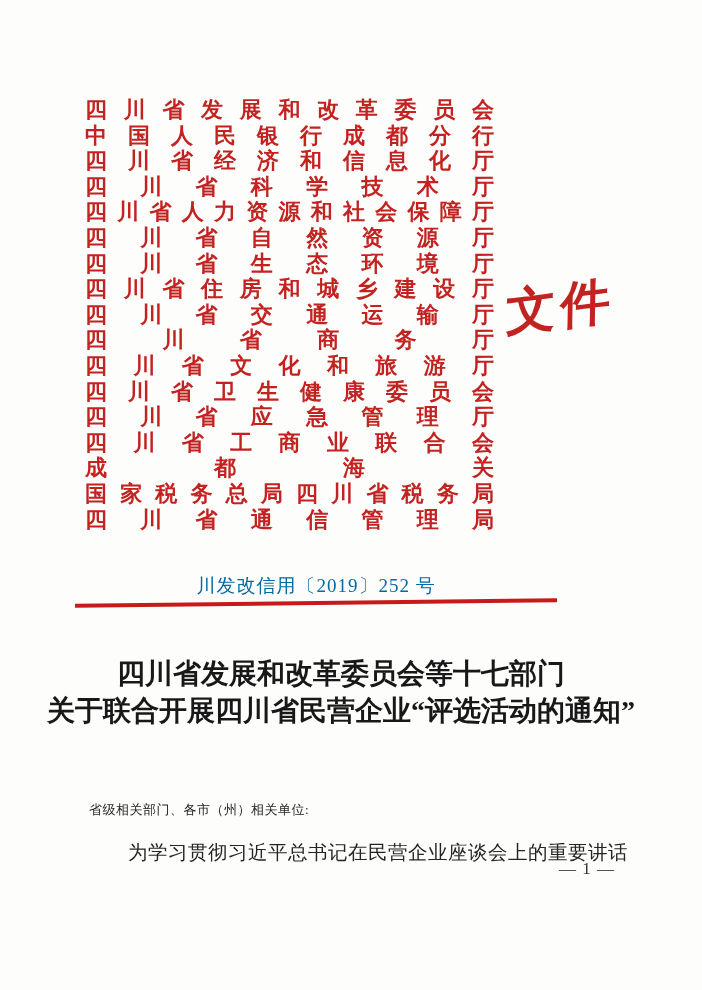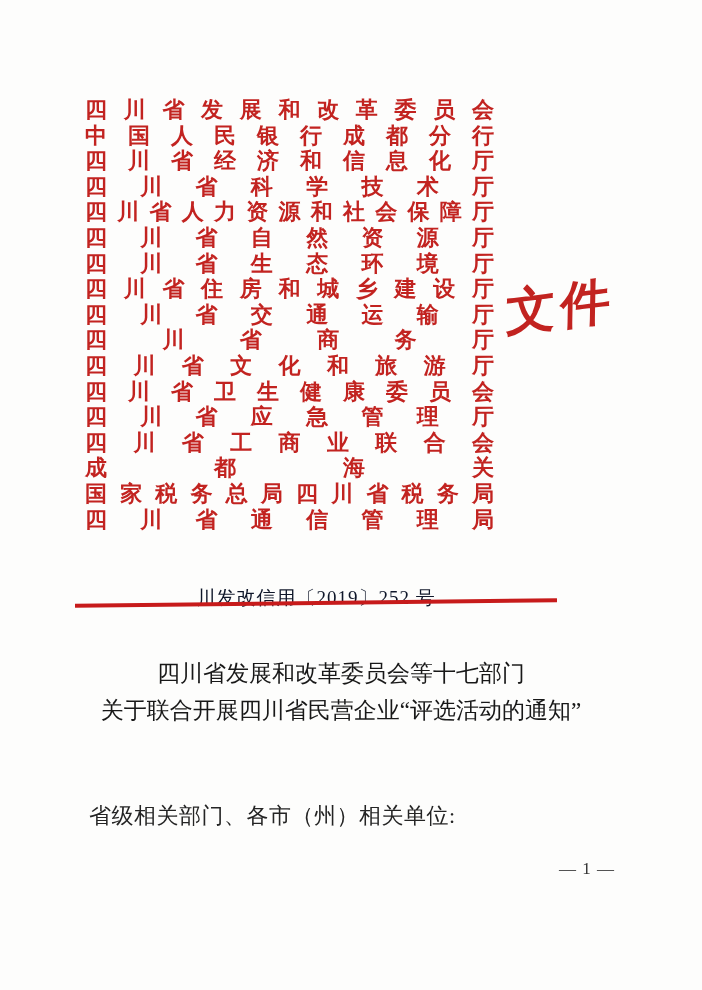--- a/index.html
+++ b/index.html
@@ -51,55 +51,54 @@
 
   
   .docnum-wrap {
     position: absolute;
     left: 75px;
     top: 573px;
     width: 482px;
     text-align: center;
     font-size: 19px;
     letter-spacing: 1px;
-    color: #0f172a;
-    white-space: nowrap;
-    margin-top: 12px;
+    color: #0369a1;
+    white-space: nowrap;
   }
 
   
   .red-rule {
     position: absolute;
     left: 75px;
     top: 601px;
     width: 482px;
     height: 3.5px;
     background: var(--rule-red, #c71b1b);
     transform: rotate(-0.65deg);
   }
 
   
   .title-wrap {
     position: absolute;
     left: 0;
     top: 655px;
     width: 682px;
     text-align: center;
-    font-size: 23px;
-    font-weight: normal;
+    font-size: 28px;
+    font-weight: bold;
     line-height: 37px;
     color: #181818;
   }
 
   
   .salutation {
     position: absolute;
     left: 89px;
     top: 801px;
-    font-size: 22px;
+    font-size: 13px;
     letter-spacing: 0.5px;
     color: #242424;
     white-space: nowrap;
   }
   .paragraph {
     position: absolute;
     left: 128px;
     top: 839px;
     font-size: 19.5px;
     letter-spacing: 0.5px;
@@ -317,16 +316,17 @@
 
   <div class="red-rule"></div>
 
   <div class="title-wrap">
     <div>四川省发展和改革委员会等十七部门</div>
     <div>关于联合开展四川省民营企业“评选活动的通知”</div>
   </div>
 
   <div class="salutation">省级相关部门、各市（州）相关单位:</div>
 
+  <div class="paragraph">为学习贯彻习近平总书记在民营企业座谈会上的重要讲话</div>
 
   <div class="page-number">— 1 —</div>
 
 </div>
 
 </body></html>

